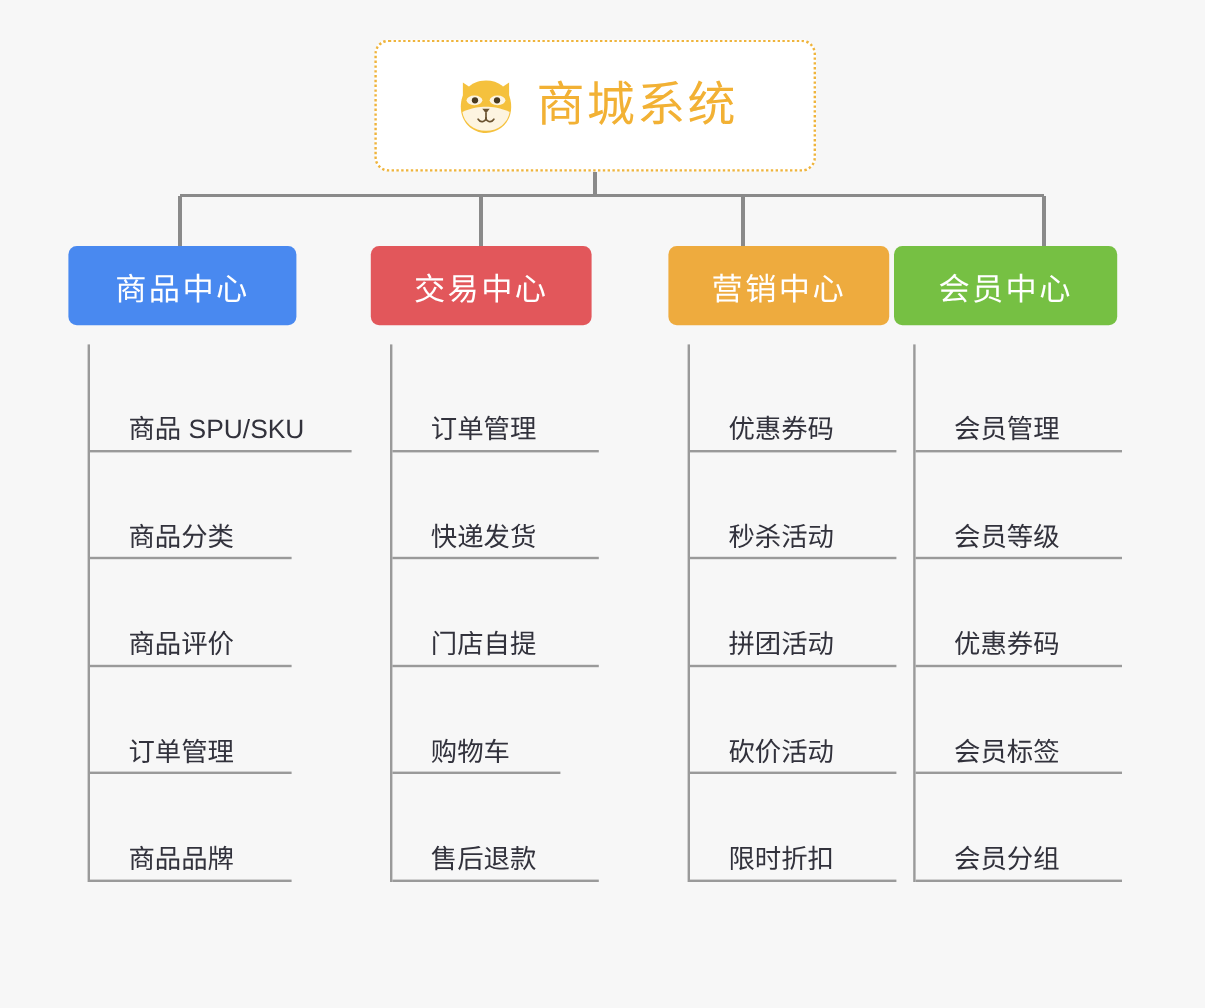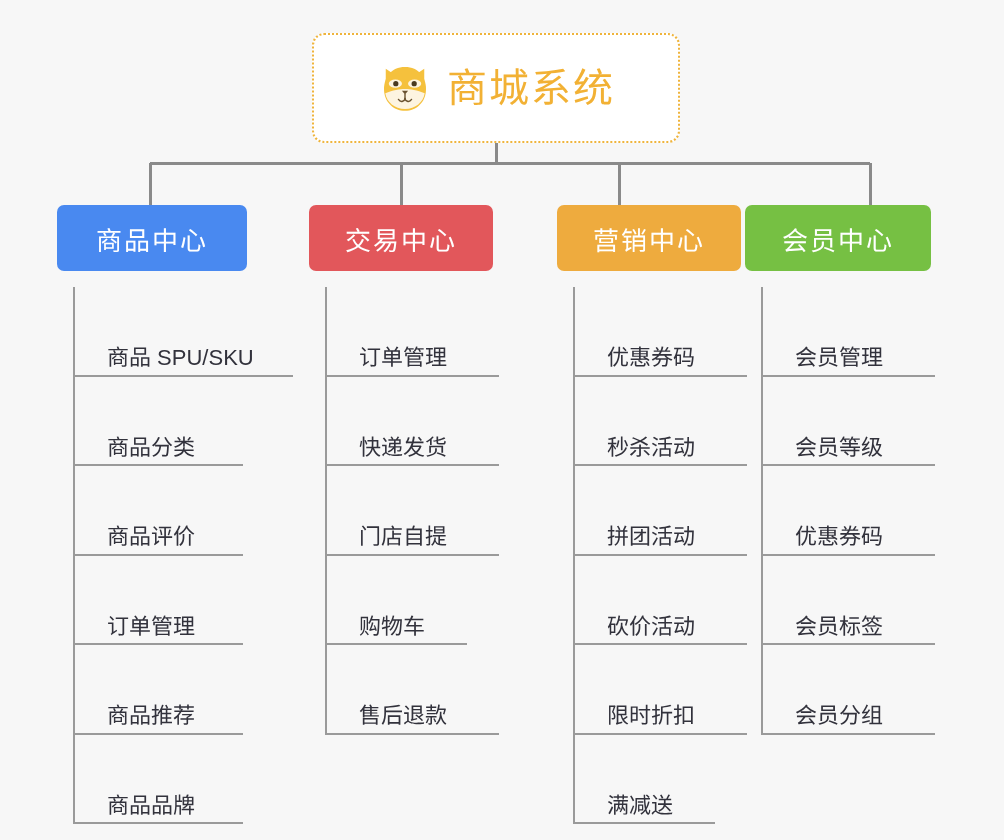--- a/index.html
+++ b/index.html
@@ -186,24 +186,20 @@
           <div class="leaf-item">
             <div class="leaf-underline" style="width: 168px;"></div>
             <span class="leaf-label">商品评价</span>
           </div>
           <div class="leaf-item">
             <div class="leaf-underline" style="width: 168px;"></div>
             <span class="leaf-label">订单管理</span>
           </div>
           <div class="leaf-item">
             <div class="leaf-underline" style="width: 168px;"></div>
-            <span class="leaf-label">商品推荐</span>
-          </div>
-          <div class="leaf-item">
-            <div class="leaf-underline" style="width: 168px;"></div>
             <span class="leaf-label">商品品牌</span>
           </div>
         </div>
       </div>
       <div class="column col-1">
         <div class="cat-box" style="background: rgb(226, 87, 91); justify-content: center;">
           <span>交易中心</span>
         </div>
         <div class="leaf-list">
           <div class="leaf-item">
@@ -246,24 +242,20 @@
             <span class="leaf-label">拼团活动</span>
           </div>
           <div class="leaf-item">
             <div class="leaf-underline" style="width: 172px;"></div>
             <span class="leaf-label">砍价活动</span>
           </div>
           <div class="leaf-item">
             <div class="leaf-underline" style="width: 172px;"></div>
             <span class="leaf-label">限时折扣</span>
           </div>
-          <div class="leaf-item">
-            <div class="leaf-underline" style="width: 140px;"></div>
-            <span class="leaf-label">满减送</span>
-          </div>
         </div>
       </div>
       <div class="column col-3">
         <div class="cat-box" style="background: rgb(118, 192, 67);">
           <span>会员中心</span>
         </div>
         <div class="leaf-list">
           <div class="leaf-item">
             <div class="leaf-underline" style="width: 172px;"></div>
             <span class="leaf-label">会员管理</span>

